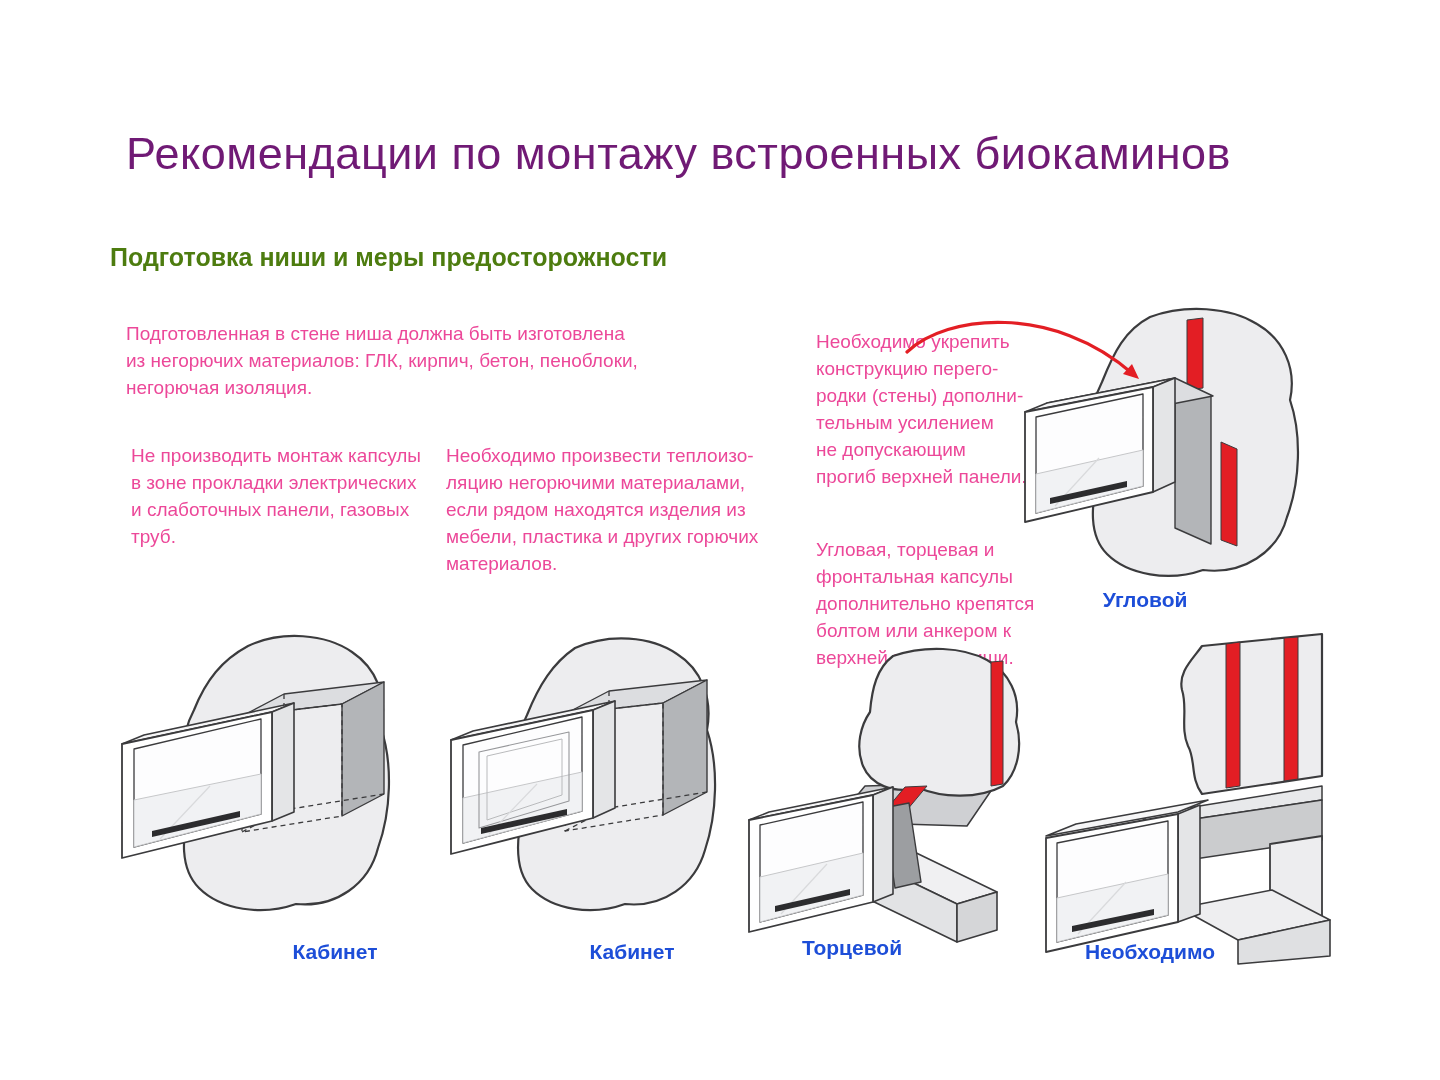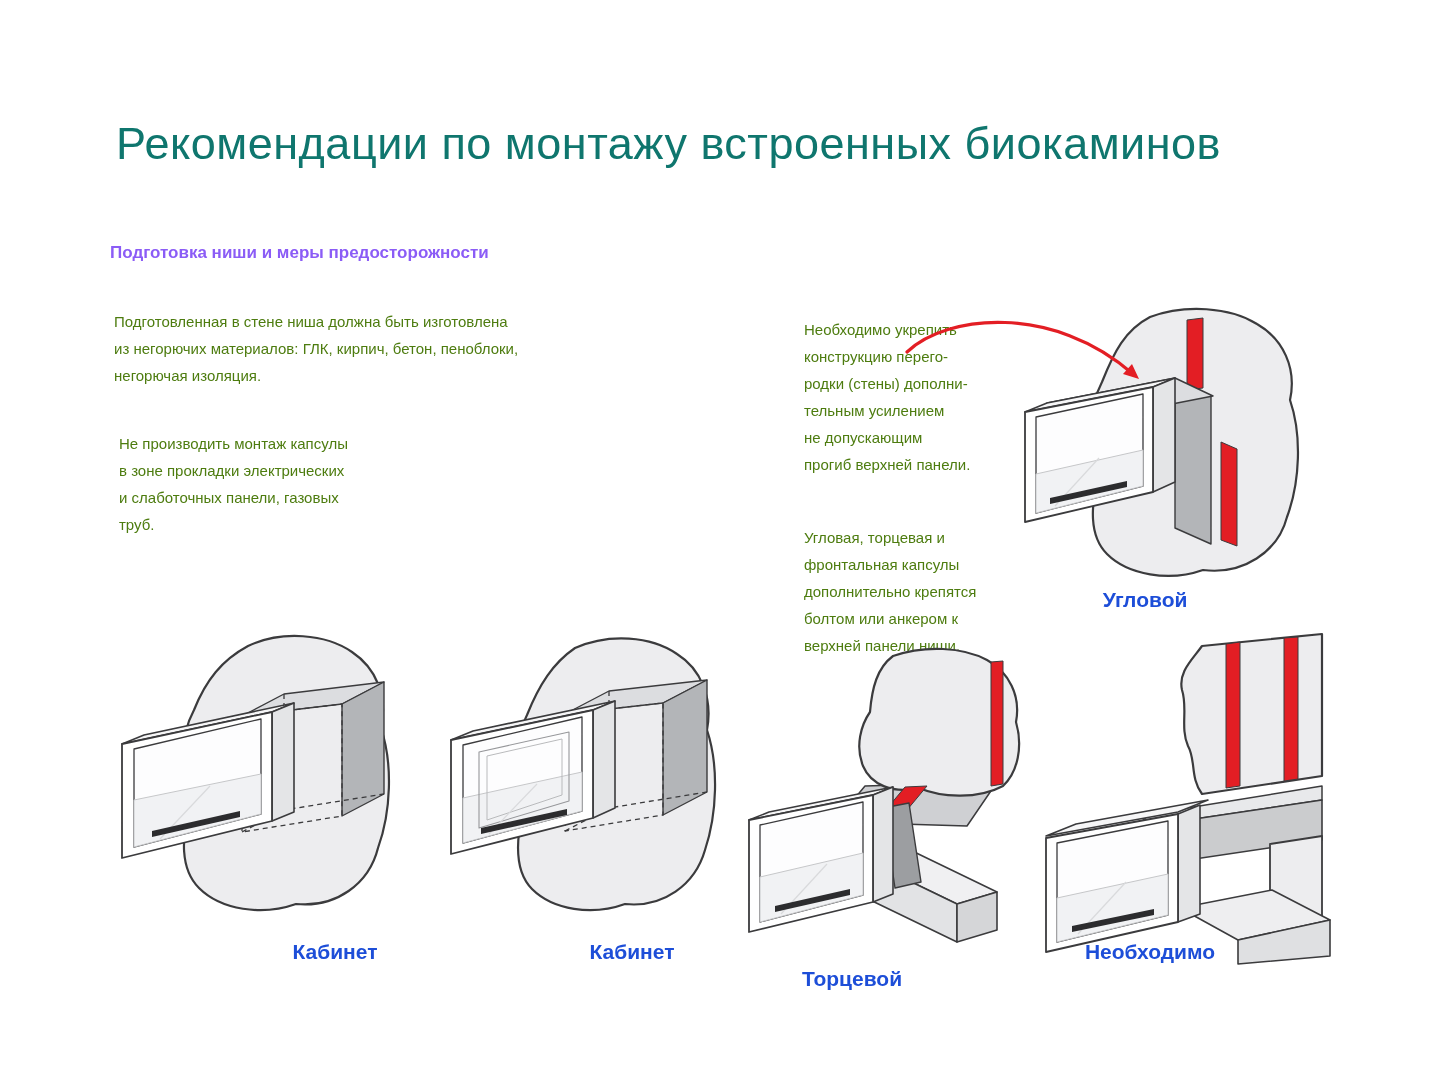--- a/index.html
+++ b/index.html
@@ -10,40 +10,40 @@
     background: #ffffff;
     overflow: hidden;
     font-family: "Liberation Sans", "DejaVu Sans", sans-serif;
     color: #3a3a3c;
   }
   .title {
     position: absolute;
     left: 110px; top: 112px;
     font-size: 45px;
     font-weight: 400;
-    color: #0f766e;
+    color: #701a75;
     letter-spacing: 0.5px;
-    margin: 6px;
+    margin: 16px;
     white-space: nowrap;
   }
   .section-heading {
     position: absolute;
     left: 110px; top: 243px;
-    font-size: 17px;
+    font-size: 25px;
     font-weight: 700;
-    color: #8b5cf6;
+    color: #4d7c0f;
     margin: 0;
     white-space: nowrap;
   }
   .para {
     position: absolute;
-    margin: 4px;
-    font-size: 15px;
+    margin: 16px;
+    font-size: 19px;
     line-height: 27px;
-    color: #4d7c0f;
+    color: #ec4899;
     white-space: pre-line;
   }
   .para-intro   { left: 110px; top: 304px; width: 600px; }
   .para-cables  { left: 115px; top: 426px; width: 330px; }
   .para-insul   { left: 430px; top: 426px; width: 350px; }
   .para-reinf   { left: 800px; top: 312px; width: 250px; }
   .para-fasten  { left: 800px; top: 520px; width: 260px; }
 
   .diagram { position: absolute; }
   .dg-corner  { left: 885px;  top: 292px; width: 460px; height: 330px; }
@@ -57,40 +57,45 @@
     width: 190px;
     font-size: 21px;
     font-weight: 700;
     color: #1d4ed8;
     text-align: center;
     white-space: nowrap;
   }
   .lbl-corner  { left: 1050px; top: 588px; }
   .lbl-cabinet { left: 240px;  top: 940px; }
   .lbl-through { left: 537px;  top: 940px; }
-  .lbl-end     { left: 757px;  top: 967px; }
+  .lbl-end     { left: 757px;  top: 936px; }
   .lbl-frontal { left: 1055px; top: 940px; }
 
   svg { display: block; }
 </style>
 </head>
 <body>
 
 <div class="canvas">
 
   <h1 class="title">Рекомендации по монтажу встроенных биокаминов</h1>
   <h2 class="section-heading">Подготовка ниши и меры предосторожности</h2>
 
   <p class="para para-intro">Подготовленная в стене ниша должна быть изготовлена
 из негорючих материалов: ГЛК, кирпич, бетон, пеноблоки,
 негорючая изоляция.</p>
   <p class="para para-cables">Не производить монтаж капсулы
 в зоне прокладки электрических
 и слаботочных панели, газовых
 труб.</p>
+  <p class="para para-insul">Необходимо произвести теплоизо-
+ляцию негорючими материалами,
+если рядом находятся изделия из
+мебели, пластика и других горючих
+материалов.</p>
   <p class="para para-reinf">Необходимо укрепить
 конструкцию перего-
 родки (стены) дополни-
 тельным усилением
 не допускающим
 прогиб верхней панели.</p>
   <p class="para para-fasten">Угловая, торцевая и
 фронтальная капсулы
 дополнительно крепятся
 болтом или анкером к

